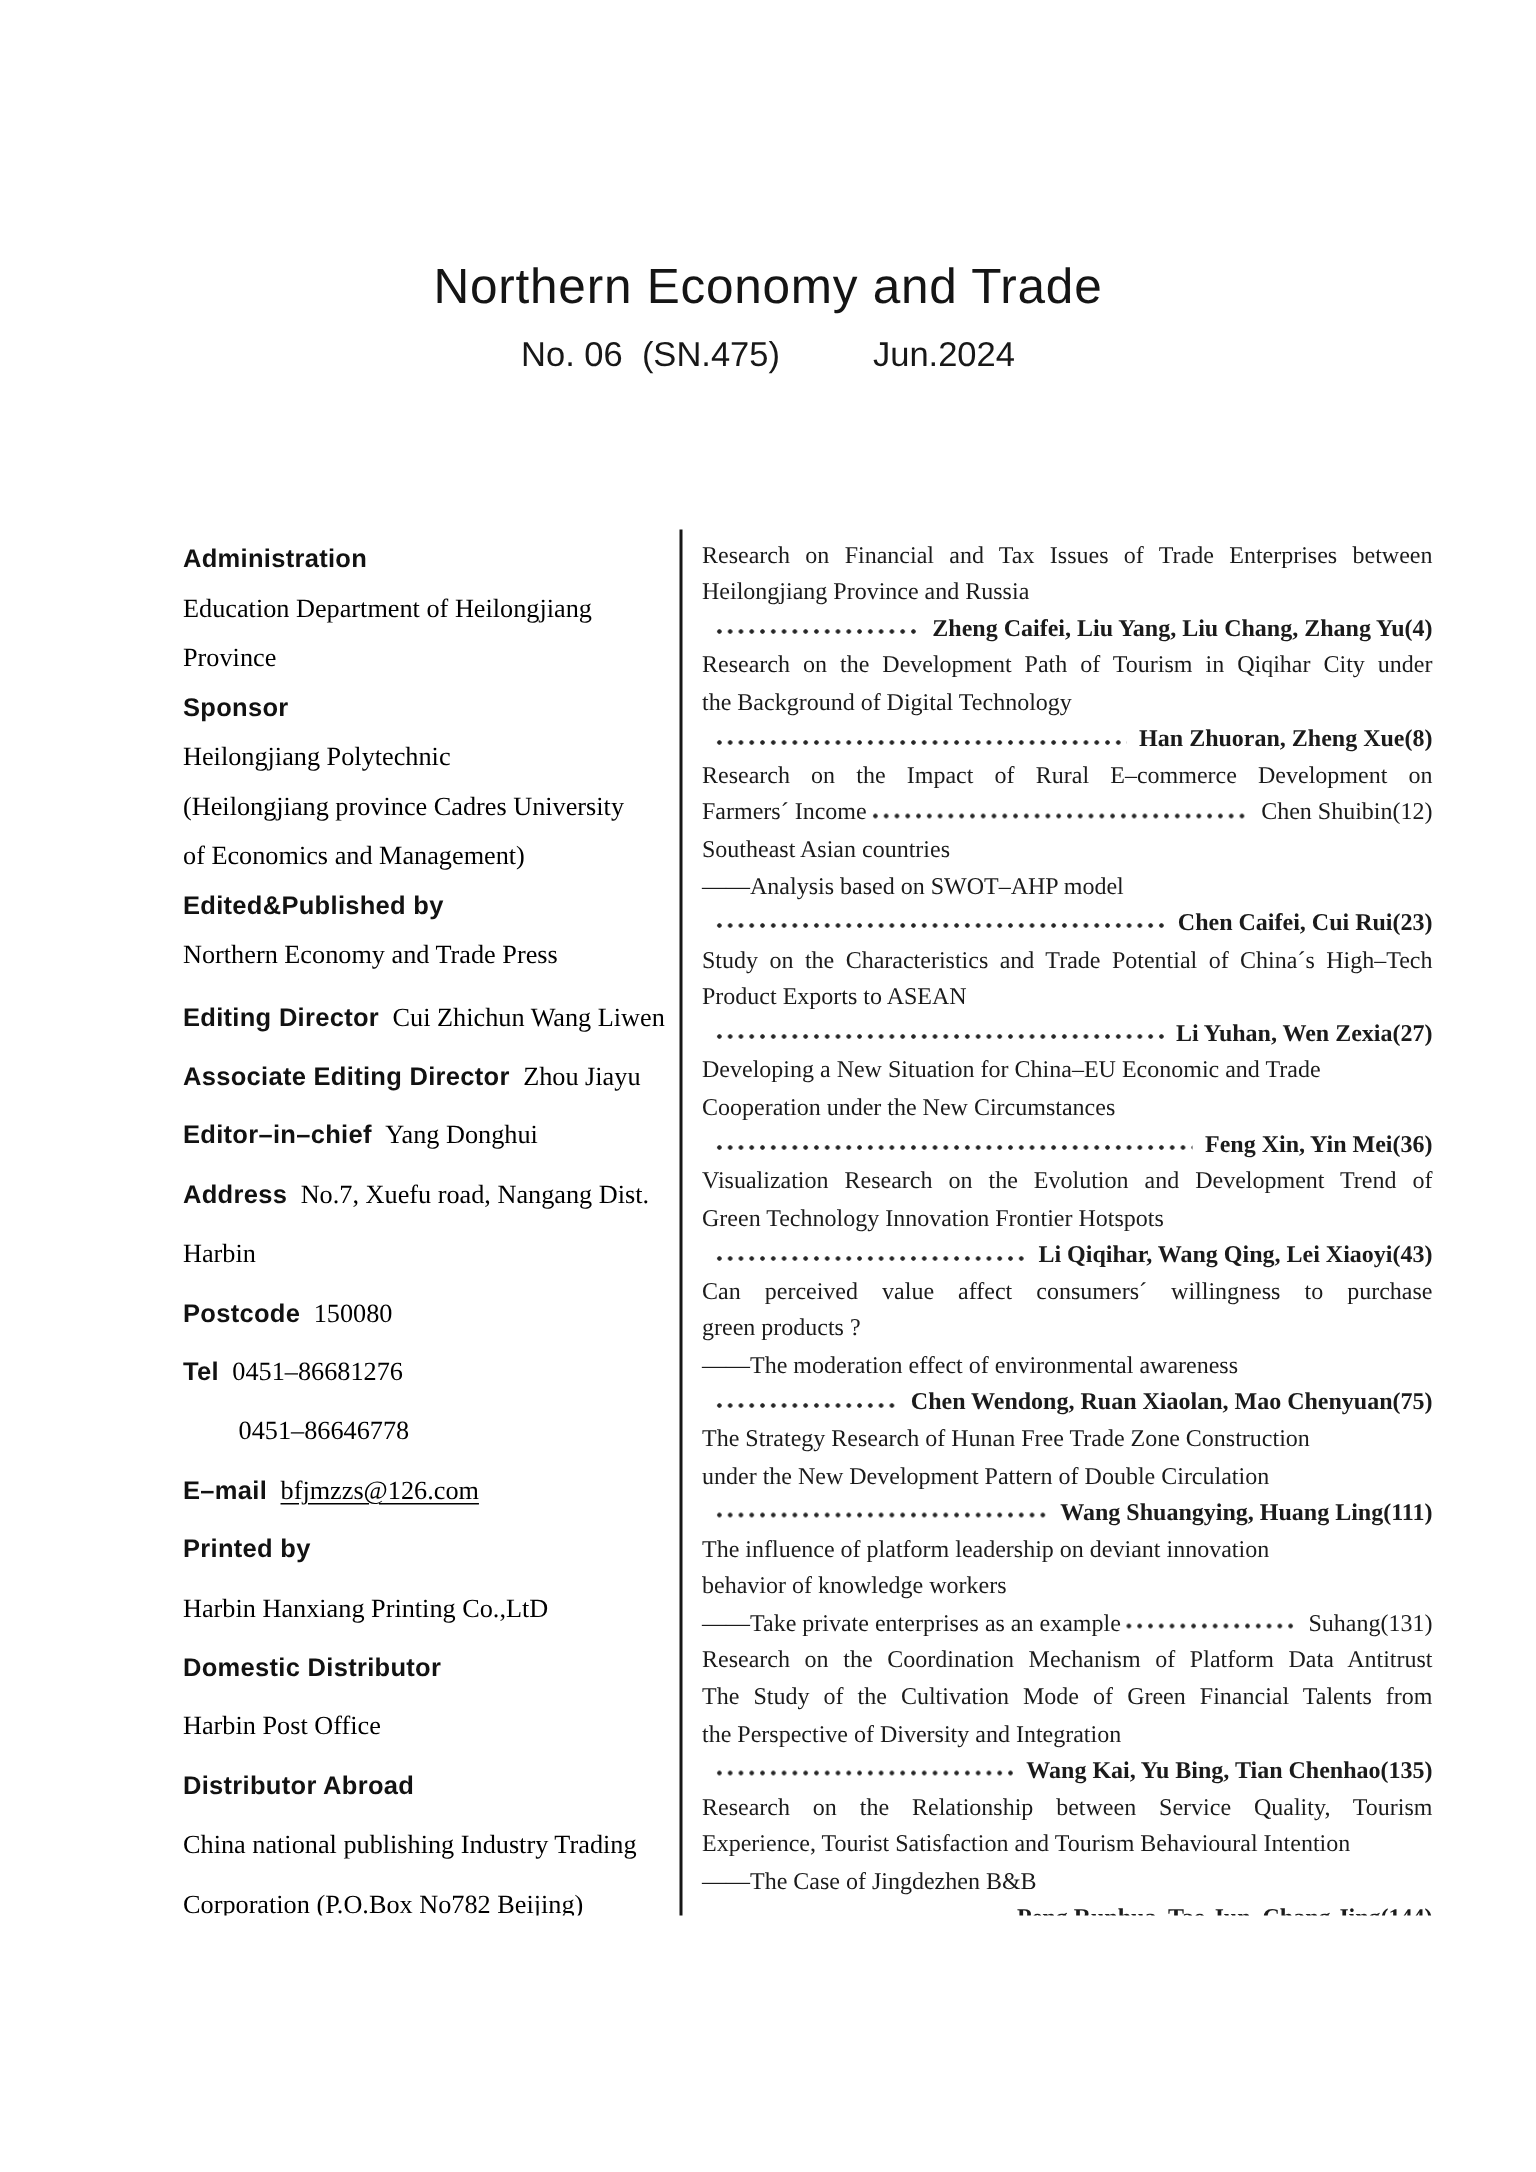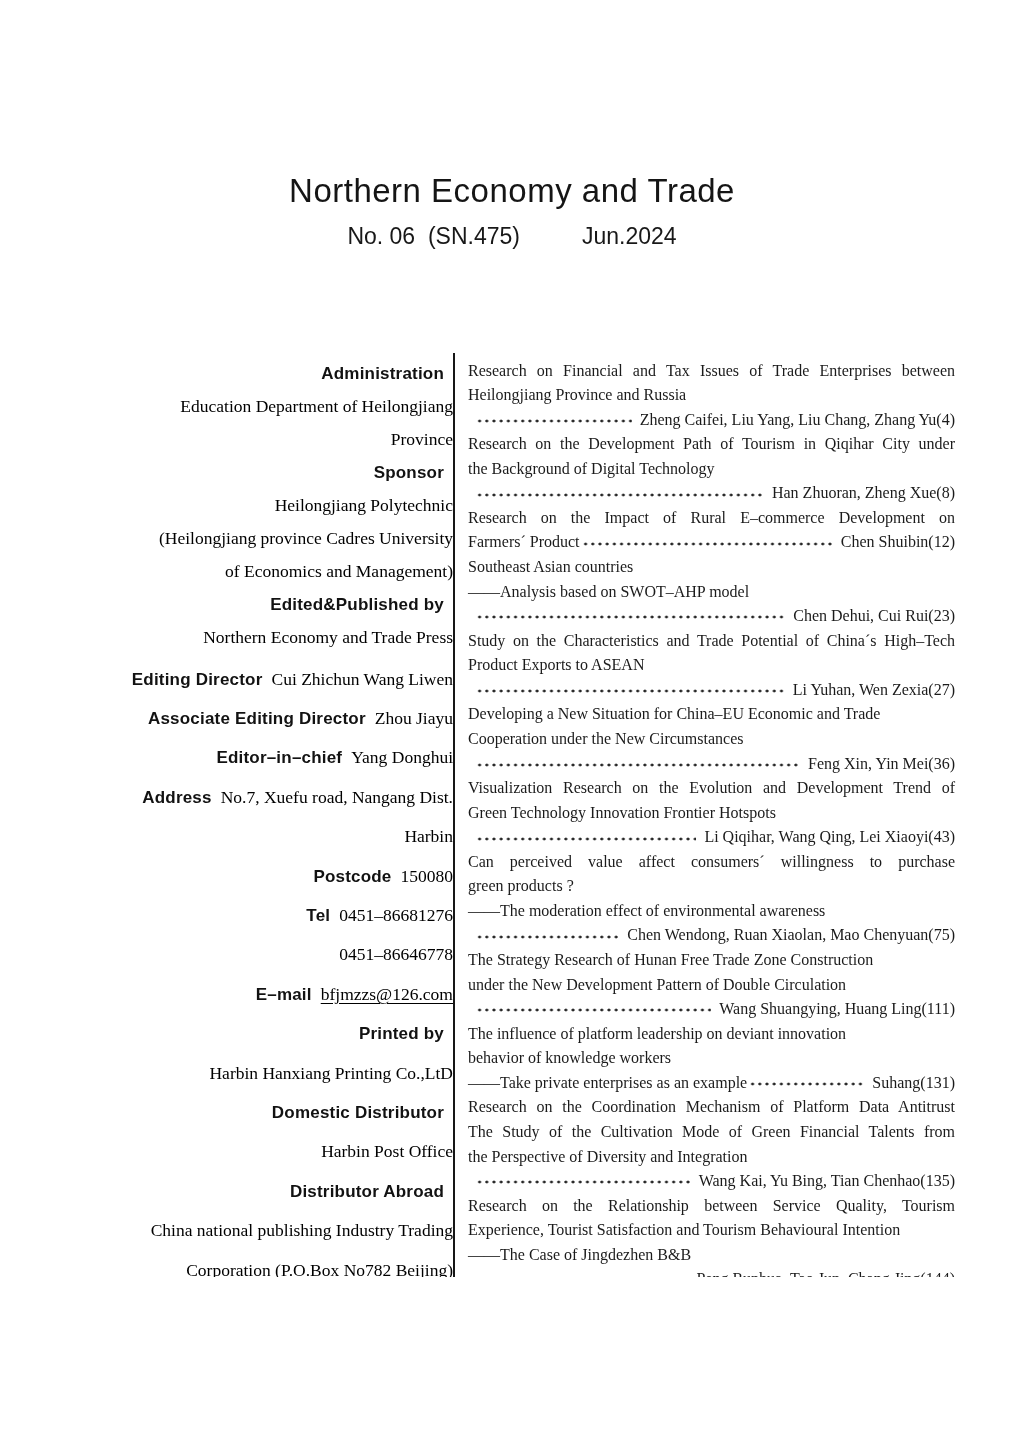--- a/index.html
+++ b/index.html
@@ -6,36 +6,36 @@
   body{width:1024px;height:1448px;font-family:"Liberation Serif",serif;color:#1b1b1b;}
   .page{position:relative;width:1024px;height:1277px;background:#fff;overflow:hidden;}
 
   .journal-title{margin:0;padding-top:172px;text-align:center;
     font:400 33px/1.15 "Liberation Sans",sans-serif;color:#151515;letter-spacing:.5px;}
   .issue-line{display:flex;justify-content:center;gap:62px;margin-top:13px;
     font:400 23px/1.2 "Liberation Sans",sans-serif;color:#181818;}
   .issue-line span{white-space:pre;}
 
   .content{display:flex;margin:102px 69px 0 122px;height:975px;}
-  .masthead{width:331px;padding-top:4px;flex:0 0 auto;text-align:right;}
+  .masthead{width:331px;padding-top:4px;flex:0 0 auto;}
   .divider{width:2px;background:#161616;flex:0 0 auto;}
   .toc{flex:1 1 auto;padding:6px 0 0 13px;font-size:16px;color:#1b1b1b;}
 
   .m-row{line-height:33px;white-space:nowrap;}
   .m-row.tall{line-height:39.4px;}
   .m-row.gap{margin-top:6px;}
   .m-row.indent{padding-left:37px;}
   .m-label{font:700 17px "Liberation Sans",sans-serif;color:#121212;margin-right:9px;letter-spacing:.2px;}
   .m-value{font:400 17.5px "Liberation Serif",serif;color:#000000;}
   .m-value.u{text-decoration:underline;text-underline-offset:3px;}
 
   .t-line{line-height:24.56px;min-height:24.56px;text-align:left;}
   .t-line.just{text-align:justify;text-align-last:justify;}
   .flex-line{display:flex;align-items:baseline;line-height:24.56px;min-height:24.56px;}
-  .flex-line.a-line{padding-left:6px;}
+  .flex-line.a-line{padding-left:6px;font-weight:bold;}
   .flex-line .lead-text{white-space:nowrap;}
   .leader{flex:1 1 auto;min-width:18px;align-self:center;height:6px;margin:2px 8px 0 2px;
     background-image:radial-gradient(circle,#262626 1.25px,rgba(0,0,0,0) 1.7px);
     background-size:7.2px 6px;background-repeat:repeat-x;background-position:0 50%;}
   .authors-cluster{white-space:nowrap;}
 </style>
 </head>
 <body>
 
 <div class="page">
@@ -86,31 +86,31 @@
           <div class="t-line just">Research on the Development Path of Tourism in Qiqihar City under</div>
           <div class="t-line">the Background of Digital Technology</div>
           <div class="flex-line a-line">
             <span class="leader"></span>
             <span class="authors-cluster"><span>Han Zhuoran, Zheng Xue</span><span>(8)</span></span>
           </div>
         </div>
         <div>
           <div class="t-line just">Research on the Impact of Rural E–commerce Development on</div>
           <div class="flex-line">
-            <span class="lead-text">Farmers´ Product</span>
+            <span class="lead-text">Farmers´ Income</span>
             <span class="leader"></span>
             <span class="authors-cluster"><span>Chen Shuibin</span><span>(12)</span></span>
           </div>
         </div>
         <div>
           <div class="t-line">Southeast Asian countries</div>
           <div class="t-line">——Analysis based on SWOT–AHP model</div>
           <div class="flex-line a-line">
             <span class="leader"></span>
-            <span class="authors-cluster"><span>Chen Dehui, Cui Rui</span><span>(23)</span></span>
+            <span class="authors-cluster"><span>Chen Caifei, Cui Rui</span><span>(23)</span></span>
           </div>
         </div>
         <div>
           <div class="t-line just">Study on the Characteristics and Trade Potential of China´s High–Tech</div>
           <div class="t-line">Product Exports to ASEAN</div>
           <div class="flex-line a-line">
             <span class="leader"></span>
             <span class="authors-cluster"><span>Li Yuhan, Wen Zexia</span><span>(27)</span></span>
           </div>
         </div>

